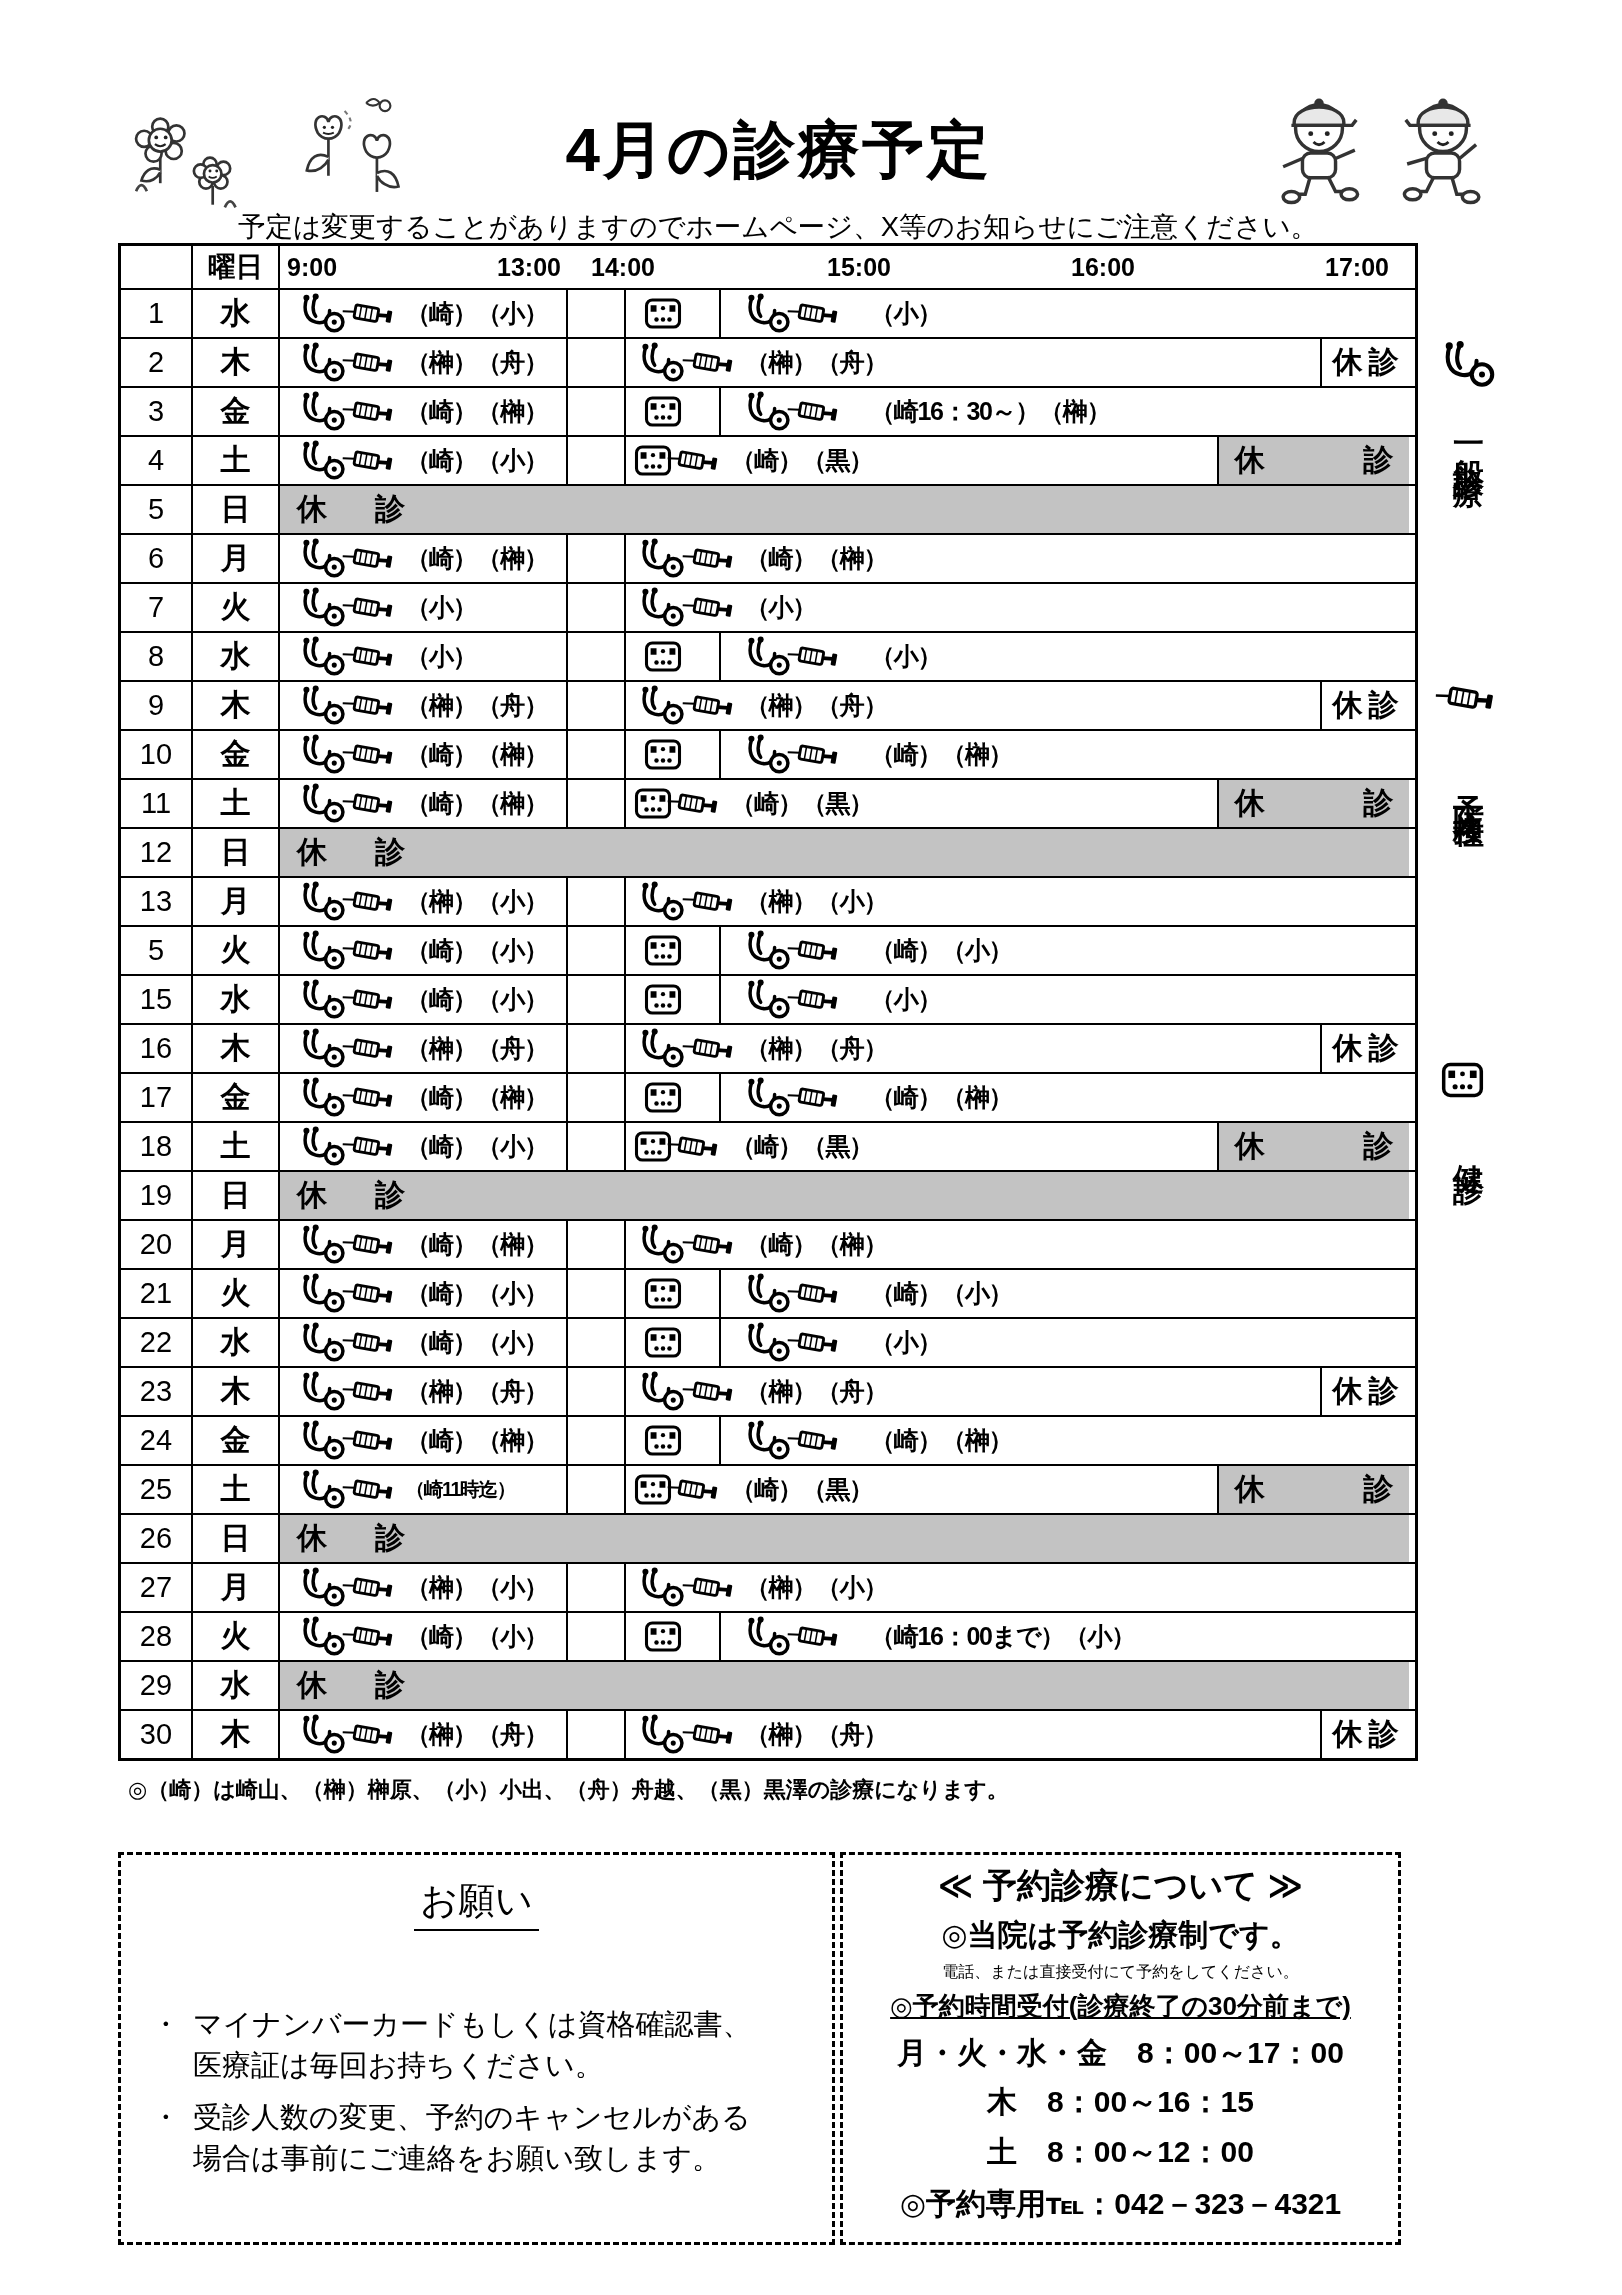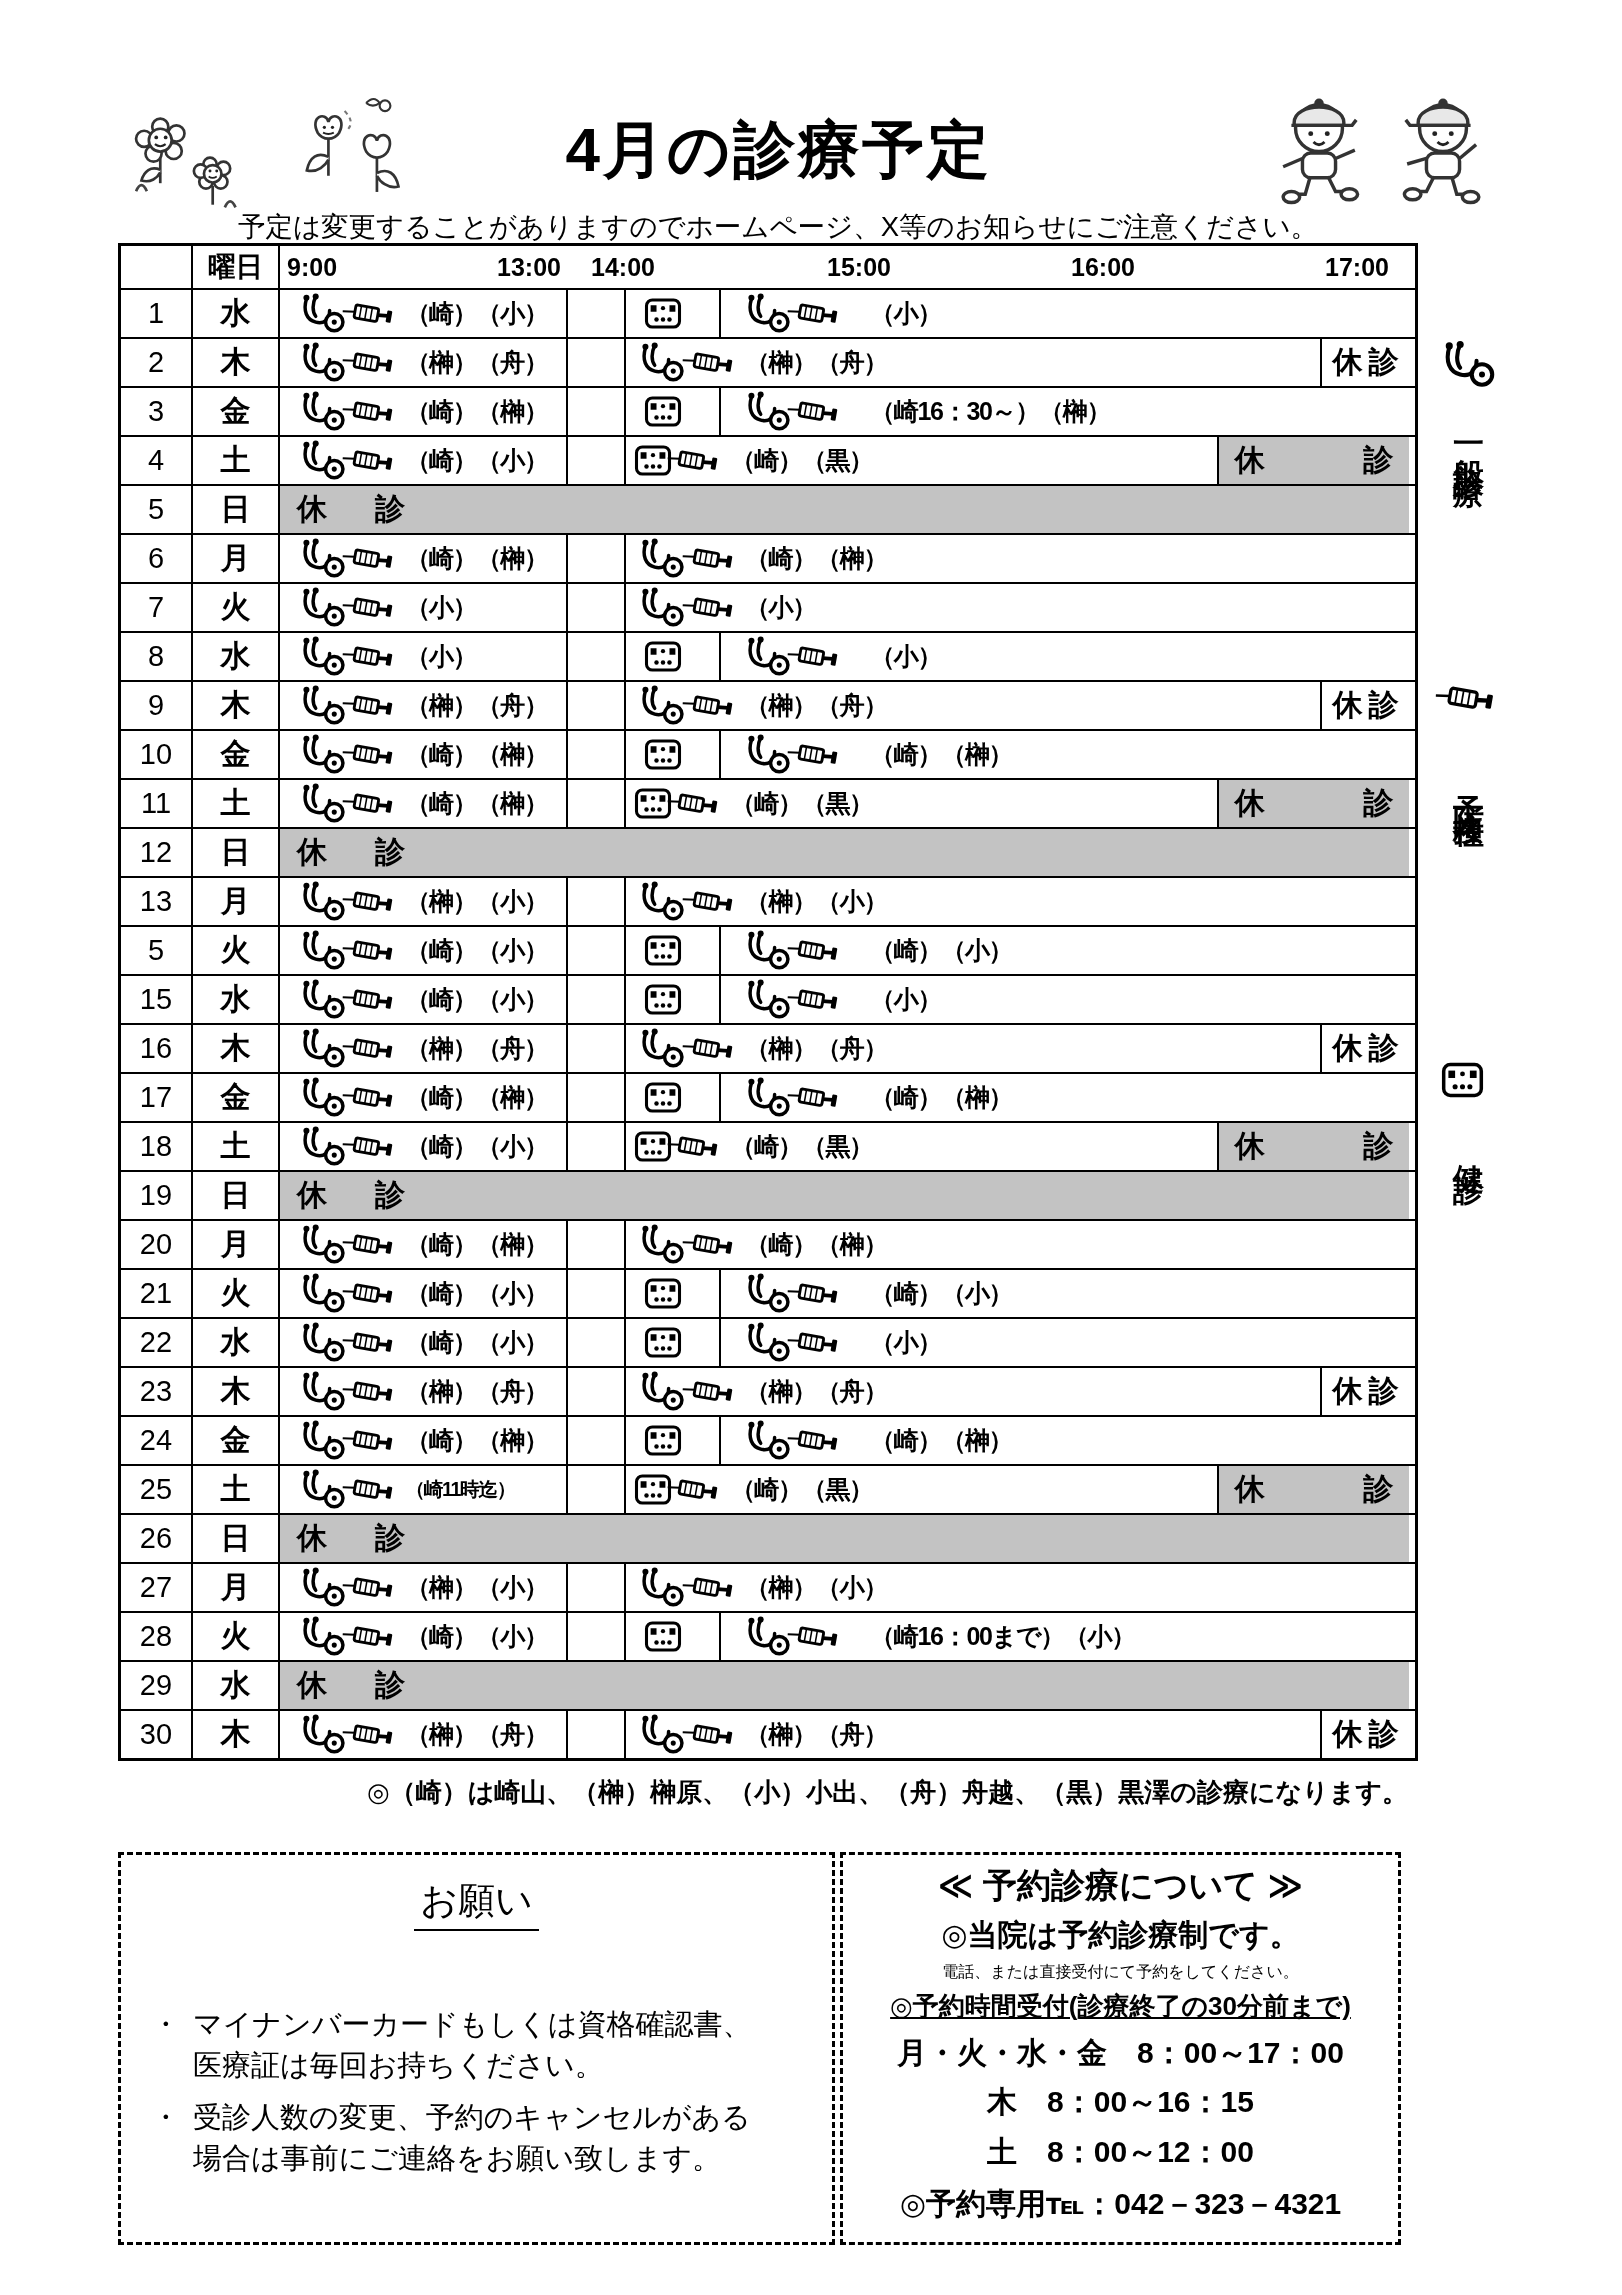--- a/index.html
+++ b/index.html
@@ -52,22 +52,22 @@
   .lg-item{position:absolute;text-align:center;}
   .lg-label{writing-mode:vertical-rl;font-size:31px;font-weight:600;letter-spacing:7.9px;}
   #lg-ic1{left:1437px;top:340px;}#lg-ic1 svg{width:60px;height:50px;}
   #lg-tx1{left:1447px;top:427px;}
   #lg-ic2{left:1433px;top:679px;}#lg-ic2 svg{width:64px;height:38px;}
   #lg-tx2{left:1447px;top:771px;}
   #lg-ic3{left:1441px;top:1061px;}#lg-ic3 svg{width:43px;height:38px;}
   #lg-tx3{left:1447px;top:1140px;}
 
   
-  #footnote{position:absolute;top:1775px;left:108px;width:1300px;text-align:right;
-            font-size:26px;font-weight:600;}
+  #footnote{position:absolute;top:1775px;left:128px;width:1300px;text-align:left;
+            font-size:22px;font-weight:600;}
 
   
   #request-box{position:absolute;left:118px;top:1852px;width:717px;height:393px;border:3.9px dashed #000;}
   #request-title{margin-top:21px;text-align:center;}
   #request-title span{display:inline-block;font-size:37px;font-weight:normal;border-bottom:2.6px solid #000;padding:0 6.5px 2.6px 6.5px;}
   .req-items{margin-top:73px;}
   .req-item{display:flex;padding:0 60px 0 30px;font-size:29px;font-weight:500;line-height:41px;margin-top:11.8px;}
   .req-item .bullet{width:42px;flex:none;}
   .req-item .req-text{flex:1;}
 

